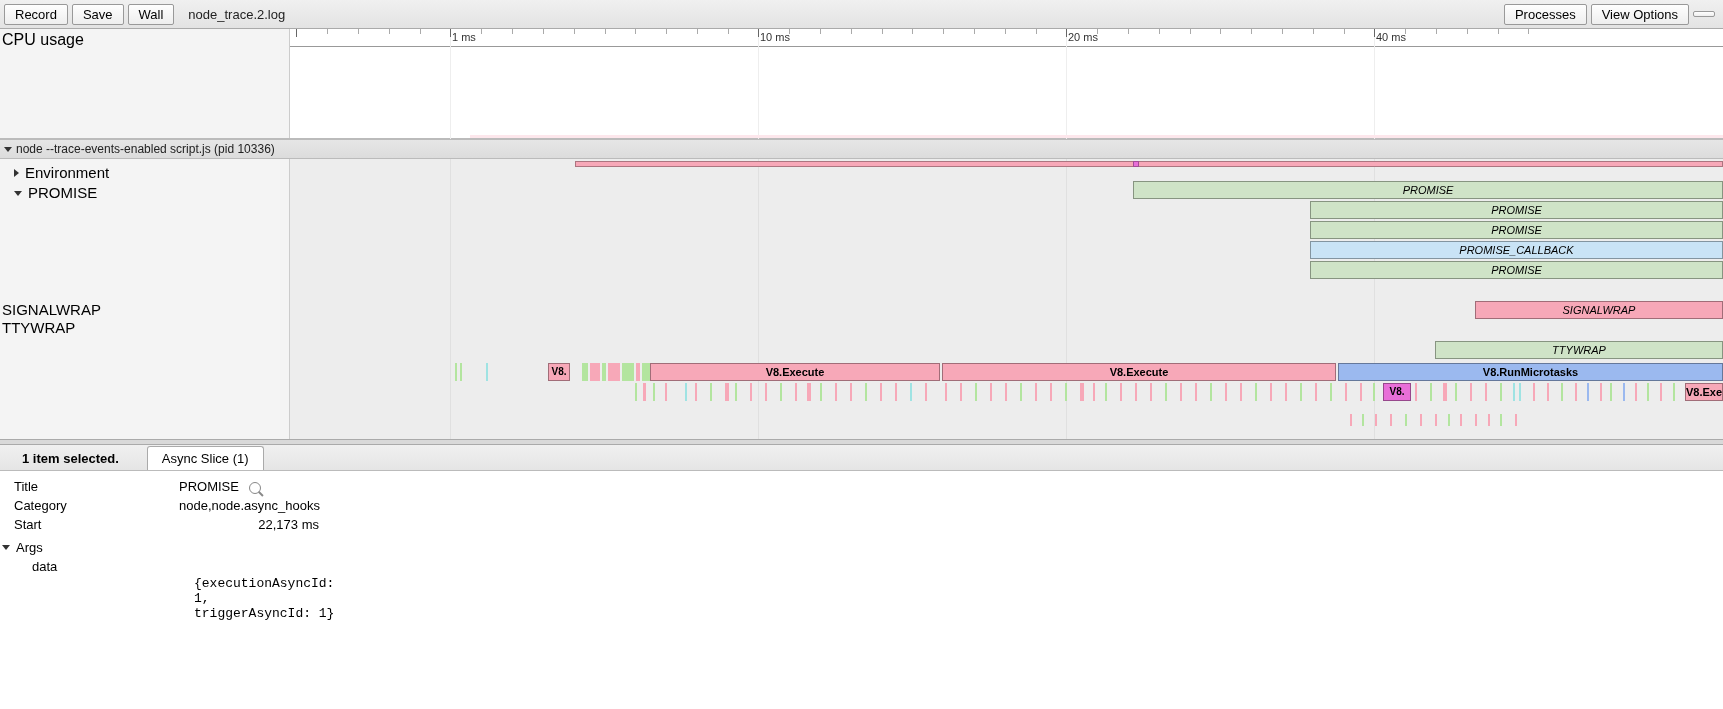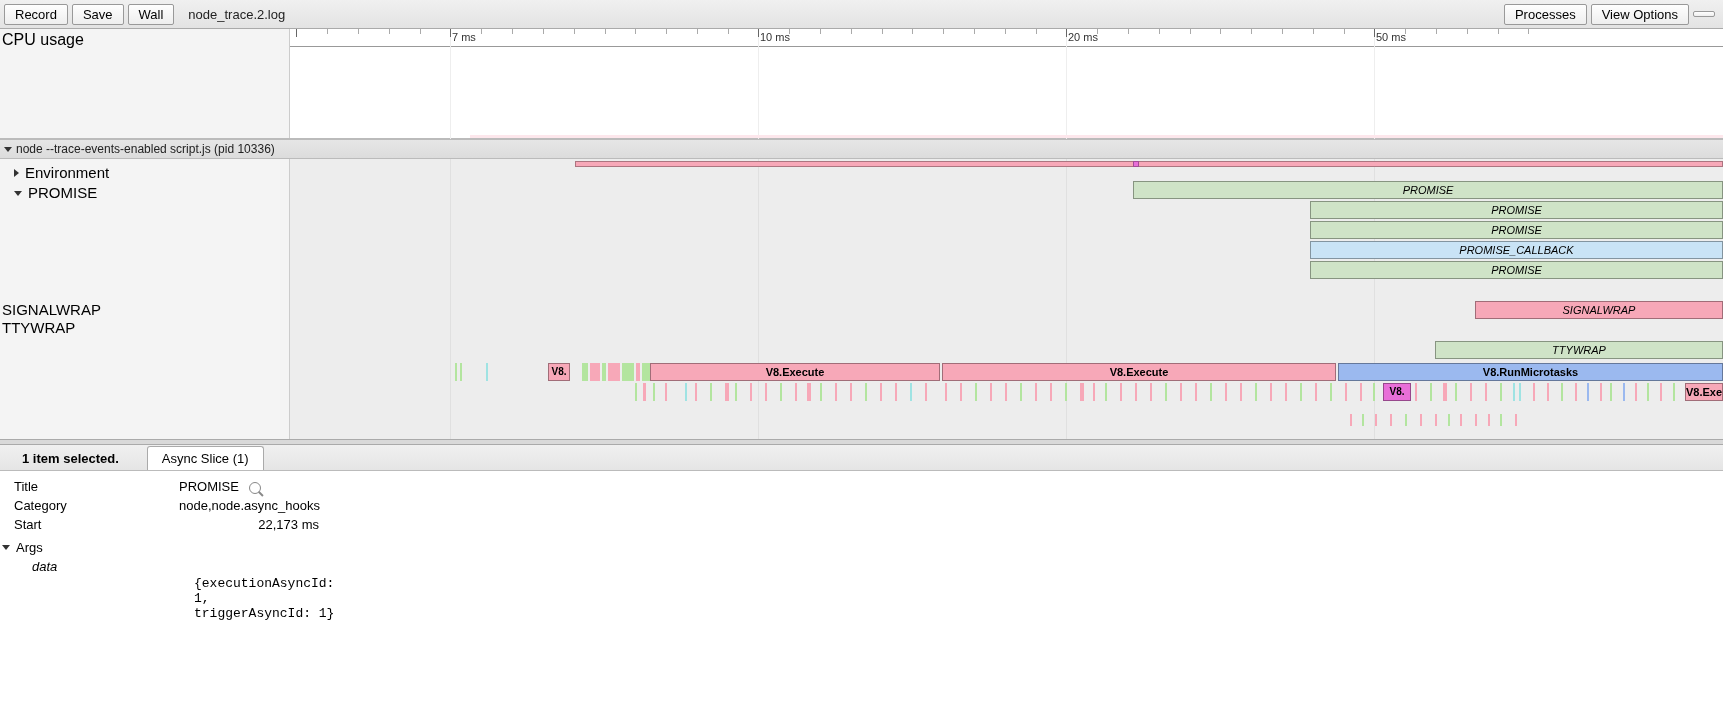--- a/index.html
+++ b/index.html
@@ -101,21 +101,21 @@
       <div class="vline" style="left:468px;"></div>
       <div class="vline" style="left:776px;"></div>
       <div class="vline" style="left:1084px;"></div>
 
       <div class="tick" style="left:6px;"></div>
         <div class="tick minor" style="left:37px;"></div>
         <div class="tick minor" style="left:68px;"></div>
         <div class="tick minor" style="left:99px;"></div>
         <div class="tick minor" style="left:130px;"></div>
       <div class="tick" style="left:160px;"></div>
-        <div class="ticklabel" style="left:160px;">7 ms</div>
+        <div class="ticklabel" style="left:160px;">1 ms</div>
       <div class="tick minor" style="left:191px;"></div>
         <div class="tick minor" style="left:222px;"></div>
         <div class="tick minor" style="left:253px;"></div>
         <div class="tick minor" style="left:284px;"></div>
         <div class="tick minor" style="left:315px;"></div>
         <div class="tick minor" style="left:345px;"></div>
         <div class="tick minor" style="left:376px;"></div>
         <div class="tick minor" style="left:407px;"></div>
         <div class="tick minor" style="left:438px;"></div>
       <div class="tick" style="left:468px;"></div>
@@ -134,21 +134,21 @@
       <div class="tick minor" style="left:807px;"></div>
         <div class="tick minor" style="left:838px;"></div>
         <div class="tick minor" style="left:869px;"></div>
         <div class="tick minor" style="left:900px;"></div>
         <div class="tick minor" style="left:930px;"></div>
         <div class="tick minor" style="left:961px;"></div>
         <div class="tick minor" style="left:992px;"></div>
         <div class="tick minor" style="left:1023px;"></div>
         <div class="tick minor" style="left:1054px;"></div>
       <div class="tick" style="left:1084px;"></div>
-        <div class="ticklabel" style="left:1084px;">50 ms</div>
+        <div class="ticklabel" style="left:1084px;">40 ms</div>
       <div class="tick minor" style="left:1115px;"></div>
         <div class="tick minor" style="left:1146px;"></div>
         <div class="tick minor" style="left:1177px;"></div>
         <div class="tick minor" style="left:1208px;"></div>
         <div class="tick minor" style="left:1238px;"></div>
     </div>
     <div class="faint-pink-strip"></div>
   </div>
 </div>
 
@@ -321,18 +321,18 @@
   </div>
   <div class="detail-row">
     <div class="k">Start</div>
     <div class="vnum">22,173 ms</div>
   </div>
   <div class="args-head">
     <span class="tri down" style="margin-left:-12px; margin-right:6px;"></span>
     <span>Args</span>
   </div>
   <div class="detail-row" style="padding-top:4px;">
-    <div class="k" style="padding-left:18px;font-style:italic;">data</div>
+    <div class="k" style="padding-left:18px;">data</div>
   </div>
   <div class="args-body">{executionAsyncId:
 1,
 triggerAsyncId: 1}</div>
 </div>
 
 </body></html>

